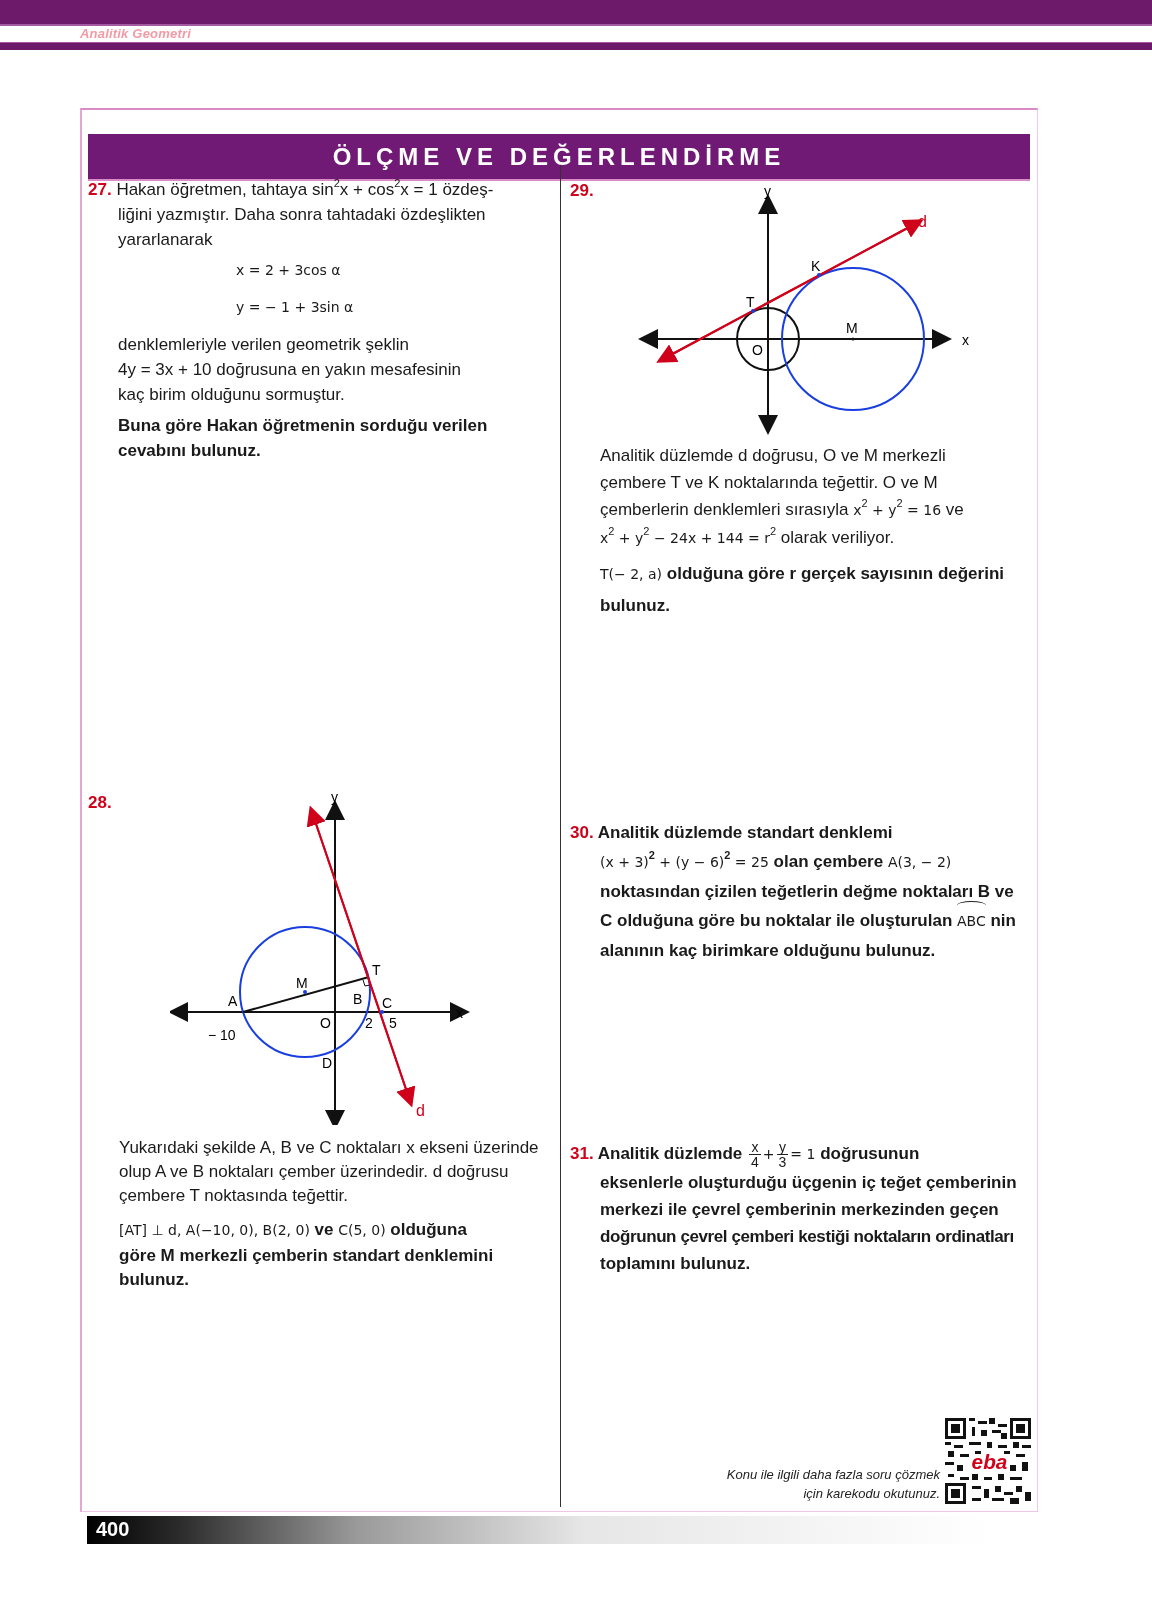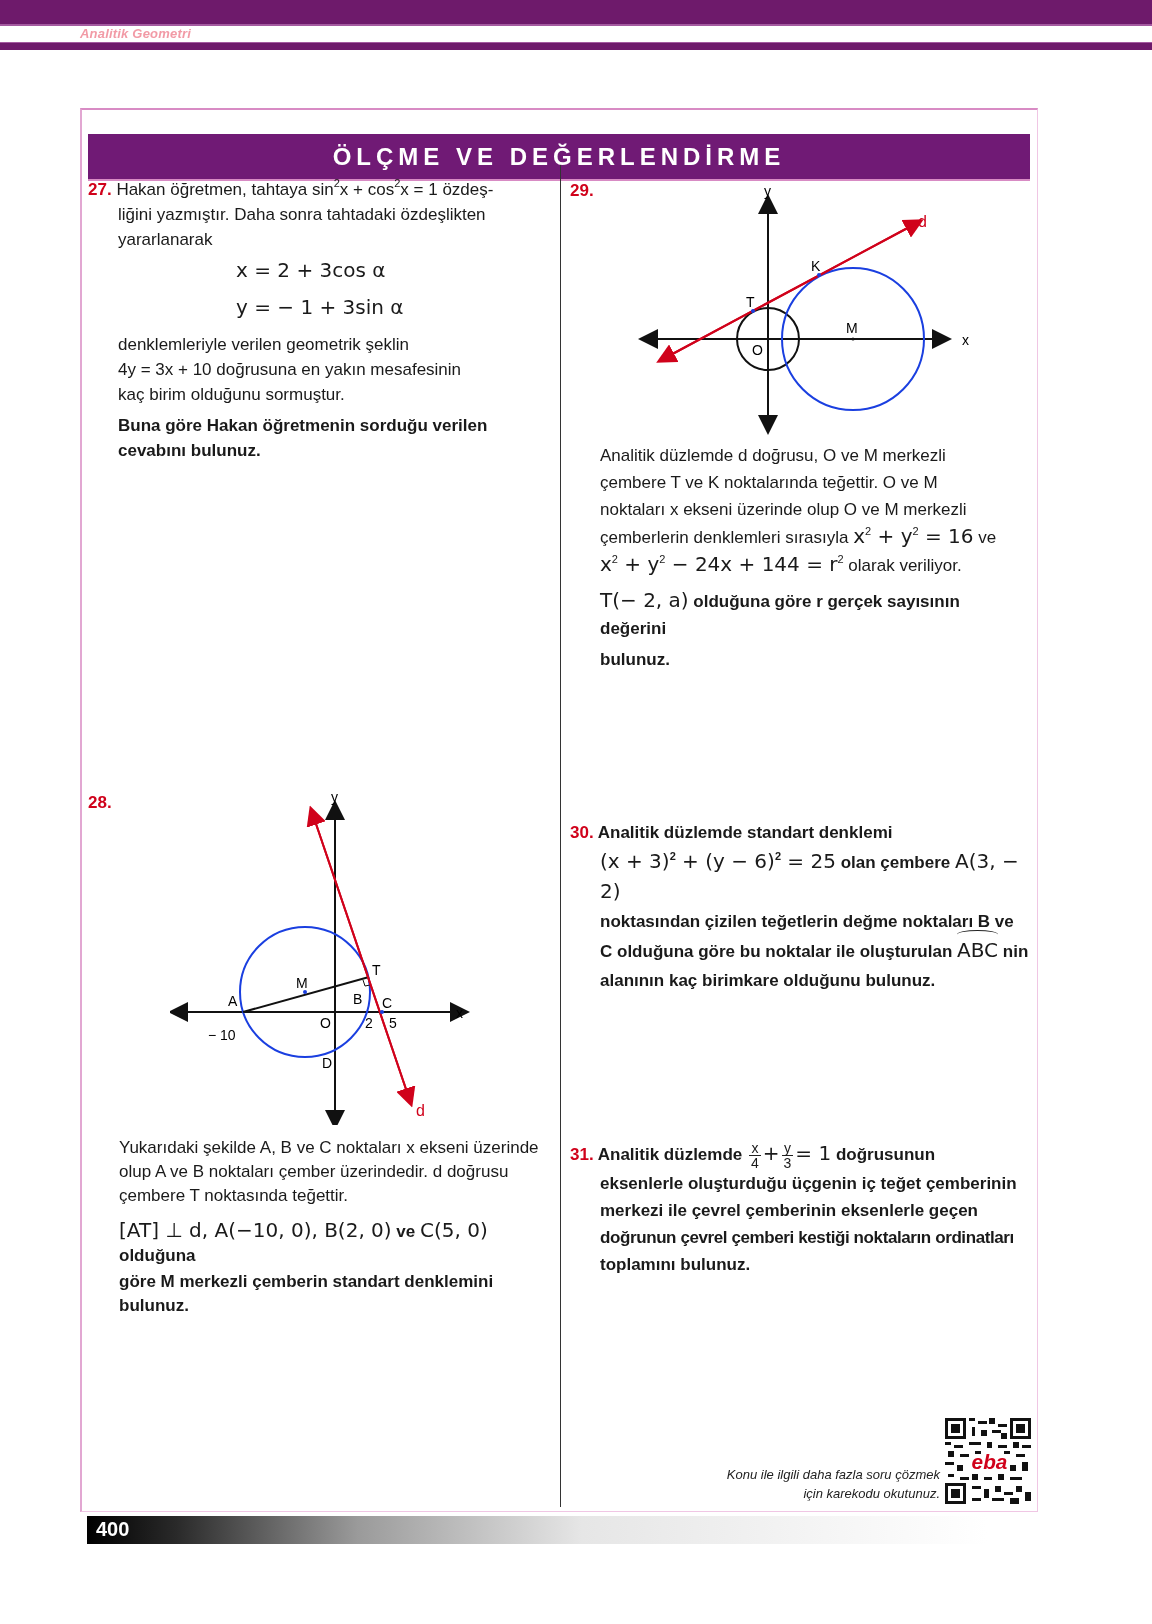--- a/index.html
+++ b/index.html
@@ -14,21 +14,21 @@
   .frame { position: absolute; left: 80px; top: 108px; width: 958px; height: 1404px; border: 1px solid #f0c6e4; border-top: 2px solid #d88bc4; border-left: 2px solid #e2a7d2; }
   .banner { position: absolute; left: 88px; top: 118px; width: 942px; height: 47px; background: #701a75; border-bottom: 2px solid #d88bc4; display: flex; align-items: center; justify-content: center; margin-top: 16px; }
   .banner span { color: #ffffff; font-size: 24px; font-weight: bold; letter-spacing: 5px; }
 
   .col-divider { position: absolute; left: 560px; top: 165px; width: 1px; height: 1342px; background: #333; }
 
   .q { position: absolute; font-size: 17px; line-height: 25px; }
   .qnum { color: #d0021b; font-weight: bold; }
   .indent { padding-left: 30px; }
   .bold { font-weight: bold; }
-  .math { font-family: "DejaVu Sans", sans-serif; font-size: 20px; }
+  .math { font-family: "DejaVu Sans", sans-serif; font-size: 14px; }
   sup { font-size: 11px; vertical-align: 8px; line-height: 0; }
   .center-eq { text-align: left; padding-left: 160px; margin: 6px 0 12px 0; }
   .frac { display: inline-block; vertical-align: middle; text-align: center; font-size: 14px; line-height: 14px; margin: 0 2px; }
   .frac span { display: block; padding: 0 2px; }
   .frac .num { border-bottom: 1px solid #222; }
   .arc { position: relative; display: inline-block; }
   .arc::before { content: ""; position: absolute; left: 0; right: 0; top: -6px; height: 8px; border-top: 1.5px solid #222; border-radius: 50% 50% 0 0; }
 
   .qr-caption { position: absolute; left: 690px; top: 1465px; width: 250px; text-align: right; font-size: 13px; font-style: italic; line-height: 19px; color: #222; }
   .qr { position: absolute; left: 945px; top: 1418px; width: 86px; height: 86px; }
@@ -91,21 +91,20 @@
   <text x="962" y="345" font-size="14">x</text>
   <text x="918" y="227" font-size="16" fill="#d0021b">d</text>
   <text x="811" y="271" font-size="14">K</text>
   <text x="746" y="307" font-size="14">T</text>
   <text x="846" y="333" font-size="14">M</text>
   <text x="752" y="355" font-size="14">O</text>
 </svg>
 <div class="q" style="left:600px; top:442px; width:430px; font-size:17px; line-height:27px;">
   <div>Analitik düzlemde d doğrusu, O ve M merkezli</div>
   <div>çembere T ve K  noktalarında teğettir. O ve M</div>
-  <div>noktaları x ekseni üzerinde olup O ve M merkezli</div>
   <div><span>çemberlerin denklemleri sırasıyla </span><span class="math">x</span><sup>2</sup><span class="math"> + y</span><sup>2</sup><span class="math"> = 16</span><span> ve</span></div>
   <div><span class="math">x</span><sup>2</sup><span class="math"> + y</span><sup>2</sup><span class="math"> − 24x + 144 = r</span><sup>2</sup><span> olarak veriliyor.</span></div>
   <div style="margin-top:8px;"><span class="math">T(− 2, a)</span><span class="bold">  olduğuna göre r gerçek sayısının değerini</span></div>
   <div class="bold" style="margin-top:4px;">bulunuz.</div>
 </div>
 
 <div class="q" style="left:88px; top:790px;">
   <span class="qnum">28.</span>
 </div>
 <svg style="position:absolute; left:170px; top:785px;" width="310" height="340" viewBox="170 785 310 340">
@@ -147,21 +146,21 @@
   <div><span class="qnum">30.</span> <span>Analitik düzlemde standart denklemi</span></div>
   <div class="indent"><span class="math" style="font-weight:normal;">(x + 3)</span><sup>2</sup><span class="math" style="font-weight:normal;"> + (y − 6)</span><sup>2</sup><span class="math" style="font-weight:normal;"> = 25</span><span> olan çembere </span><span class="math" style="font-weight:normal;">A(3, − 2)</span></div>
   <div class="indent">noktasından çizilen teğetlerin değme noktaları B ve</div>
   <div class="indent"><span>C olduğuna göre bu noktalar ile oluşturulan </span><span class="arc math" style="font-weight:normal;">ABC</span><span> nin</span></div>
   <div class="indent">alanının kaç birimkare olduğunu bulunuz.</div>
 </div>
 
 <div class="q bold" style="left:570px; top:1140px; width:470px; line-height:27px;">
   <div><span class="qnum">31.</span> <span>Analitik düzlemde </span><span class="frac" style="font-weight:normal;"><span class="num">x</span><span>4</span></span><span class="math" style="font-weight:normal;">+</span><span class="frac" style="font-weight:normal;"><span class="num">y</span><span>3</span></span><span class="math" style="font-weight:normal;">= 1</span><span>  doğrusunun</span></div>
   <div class="indent">eksenlerle oluşturduğu üçgenin iç teğet çemberinin</div>
-  <div class="indent">merkezi ile çevrel çemberinin eksenlerle geçen</div>
+  <div class="indent">merkezi ile çevrel çemberinin merkezinden geçen</div>
   <div class="indent" style="letter-spacing:-0.4px;">doğrunun çevrel çemberi kestiği noktaların ordinatları</div>
   <div class="indent">toplamını bulunuz.</div>
 </div>
 
 <div class="qr-caption">
   <div>Konu ile ilgili daha fazla soru çözmek</div>
   <div>için karekodu okutunuz.</div>
 </div>
 <svg class="qr" viewBox="0 0 29 29" shape-rendering="crispEdges">
   <rect width="29" height="29" fill="#fff"></rect>

